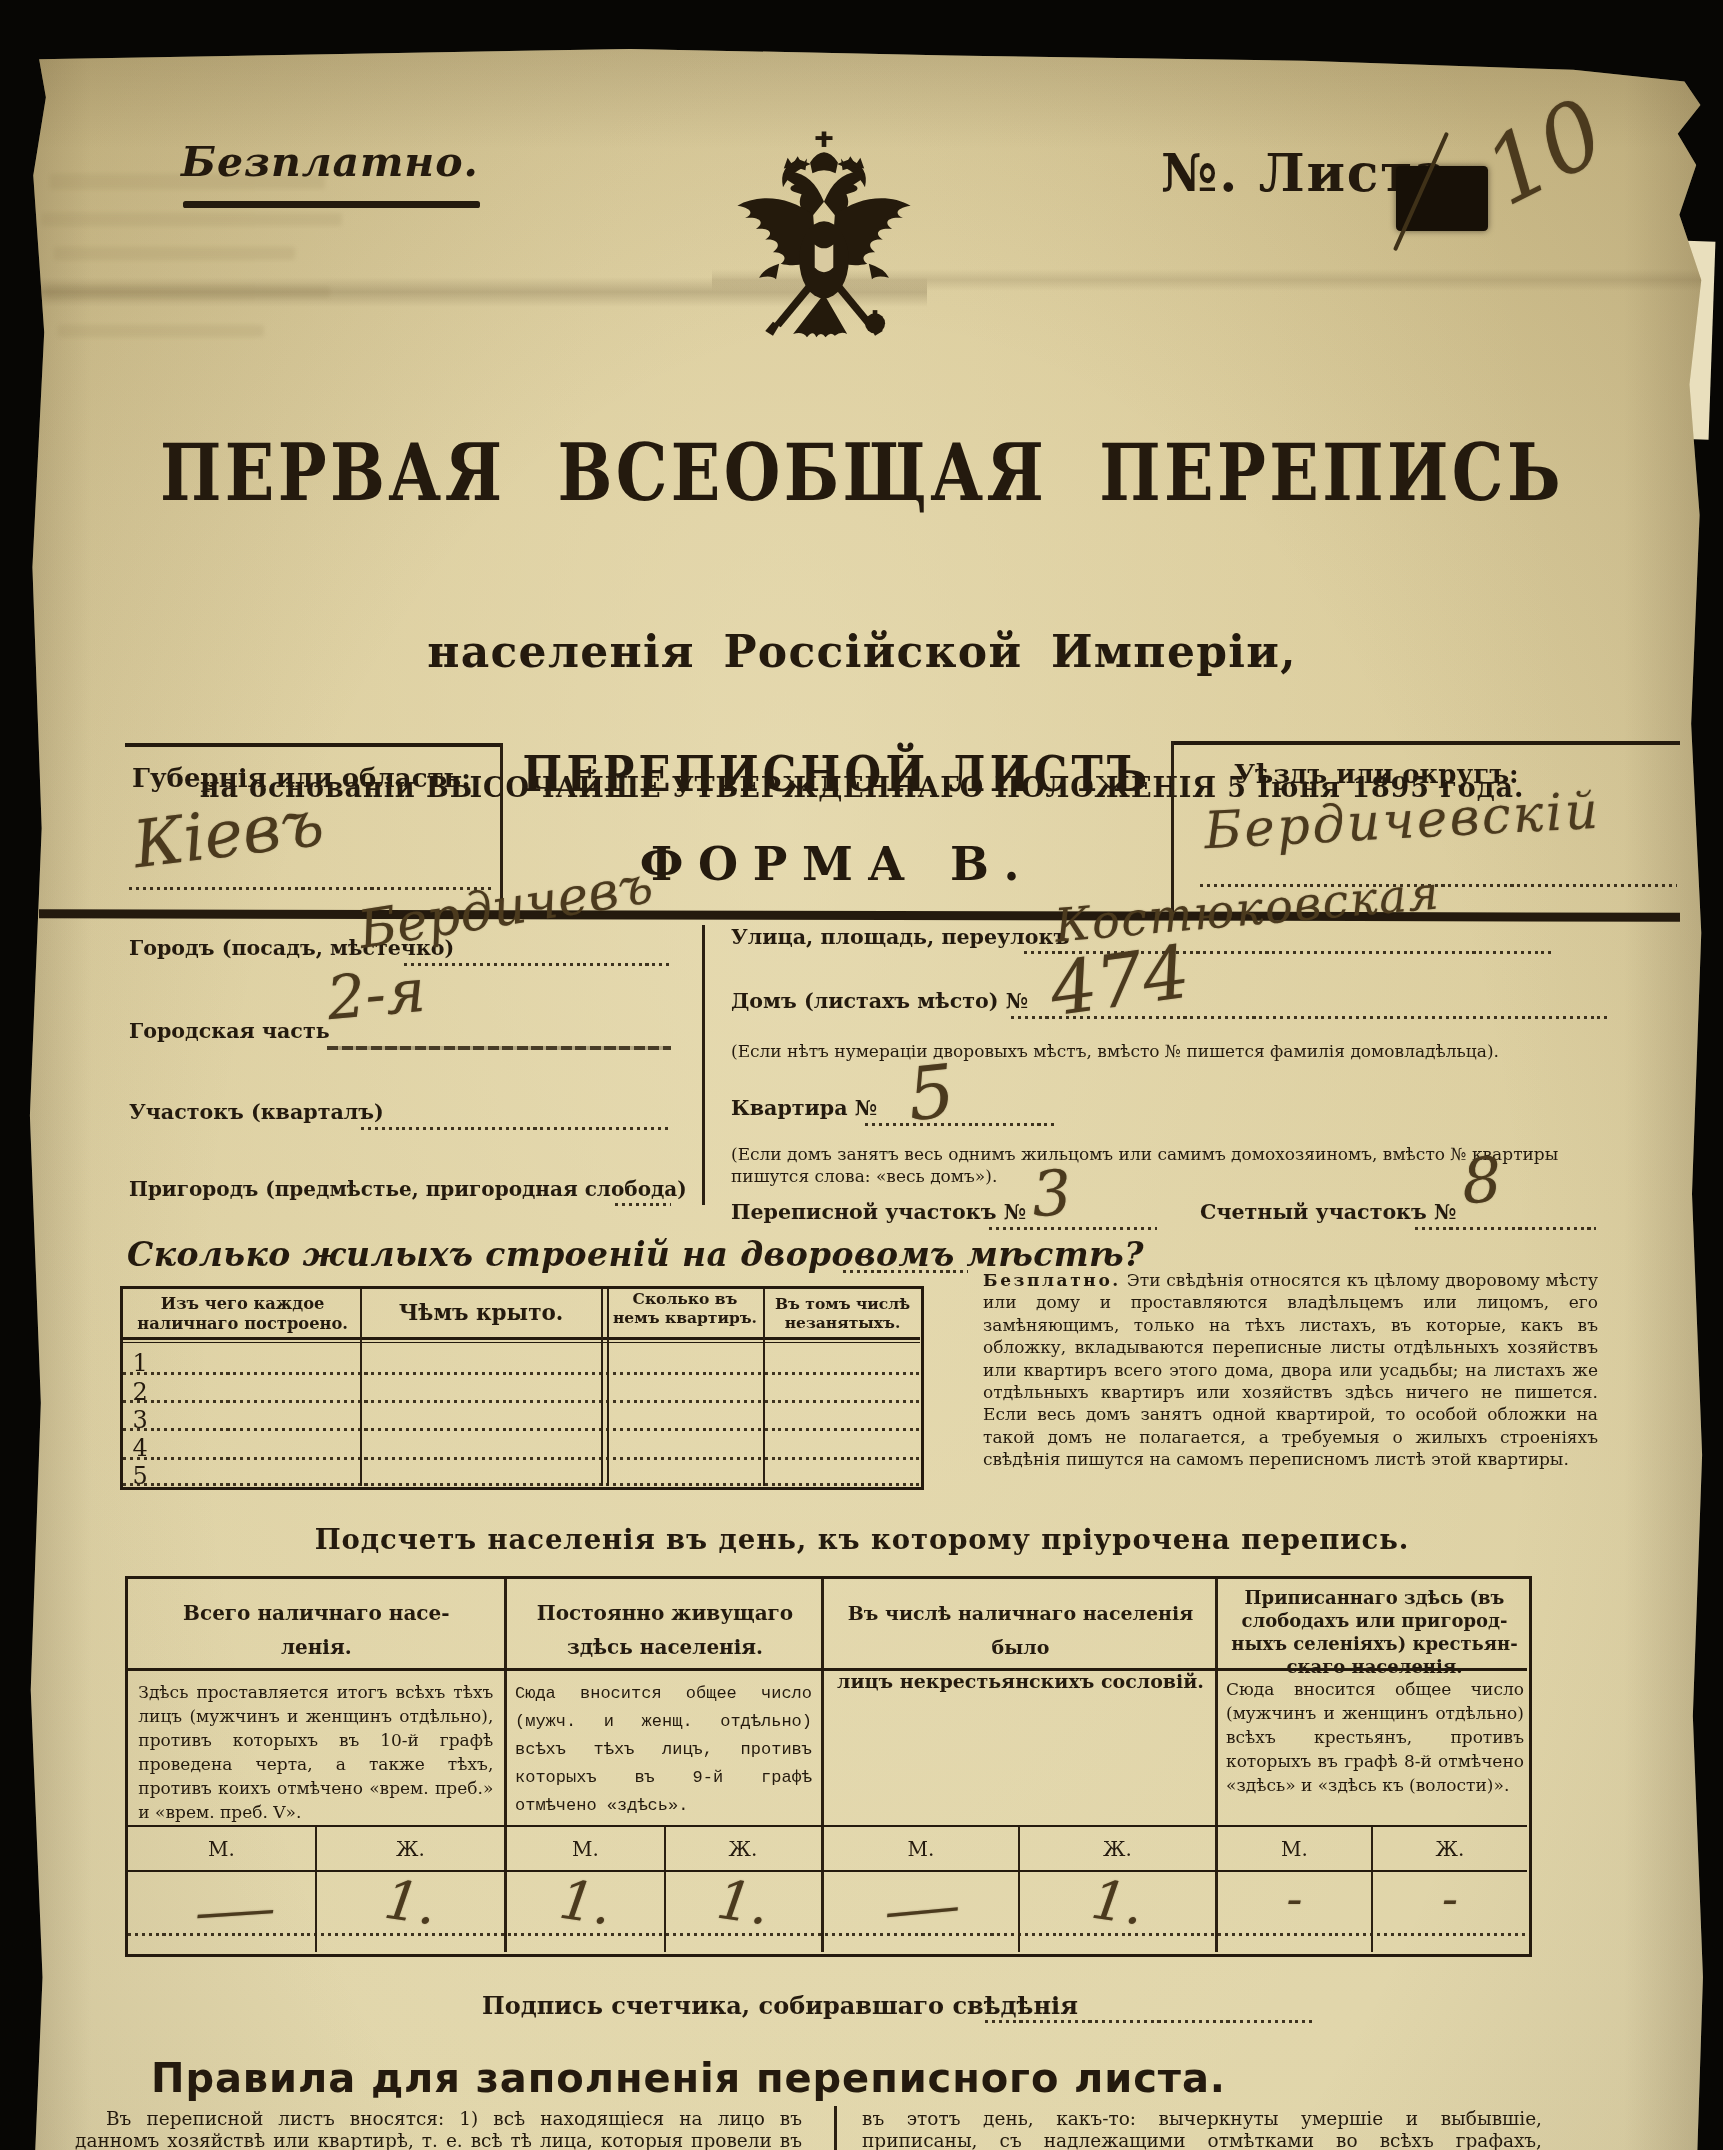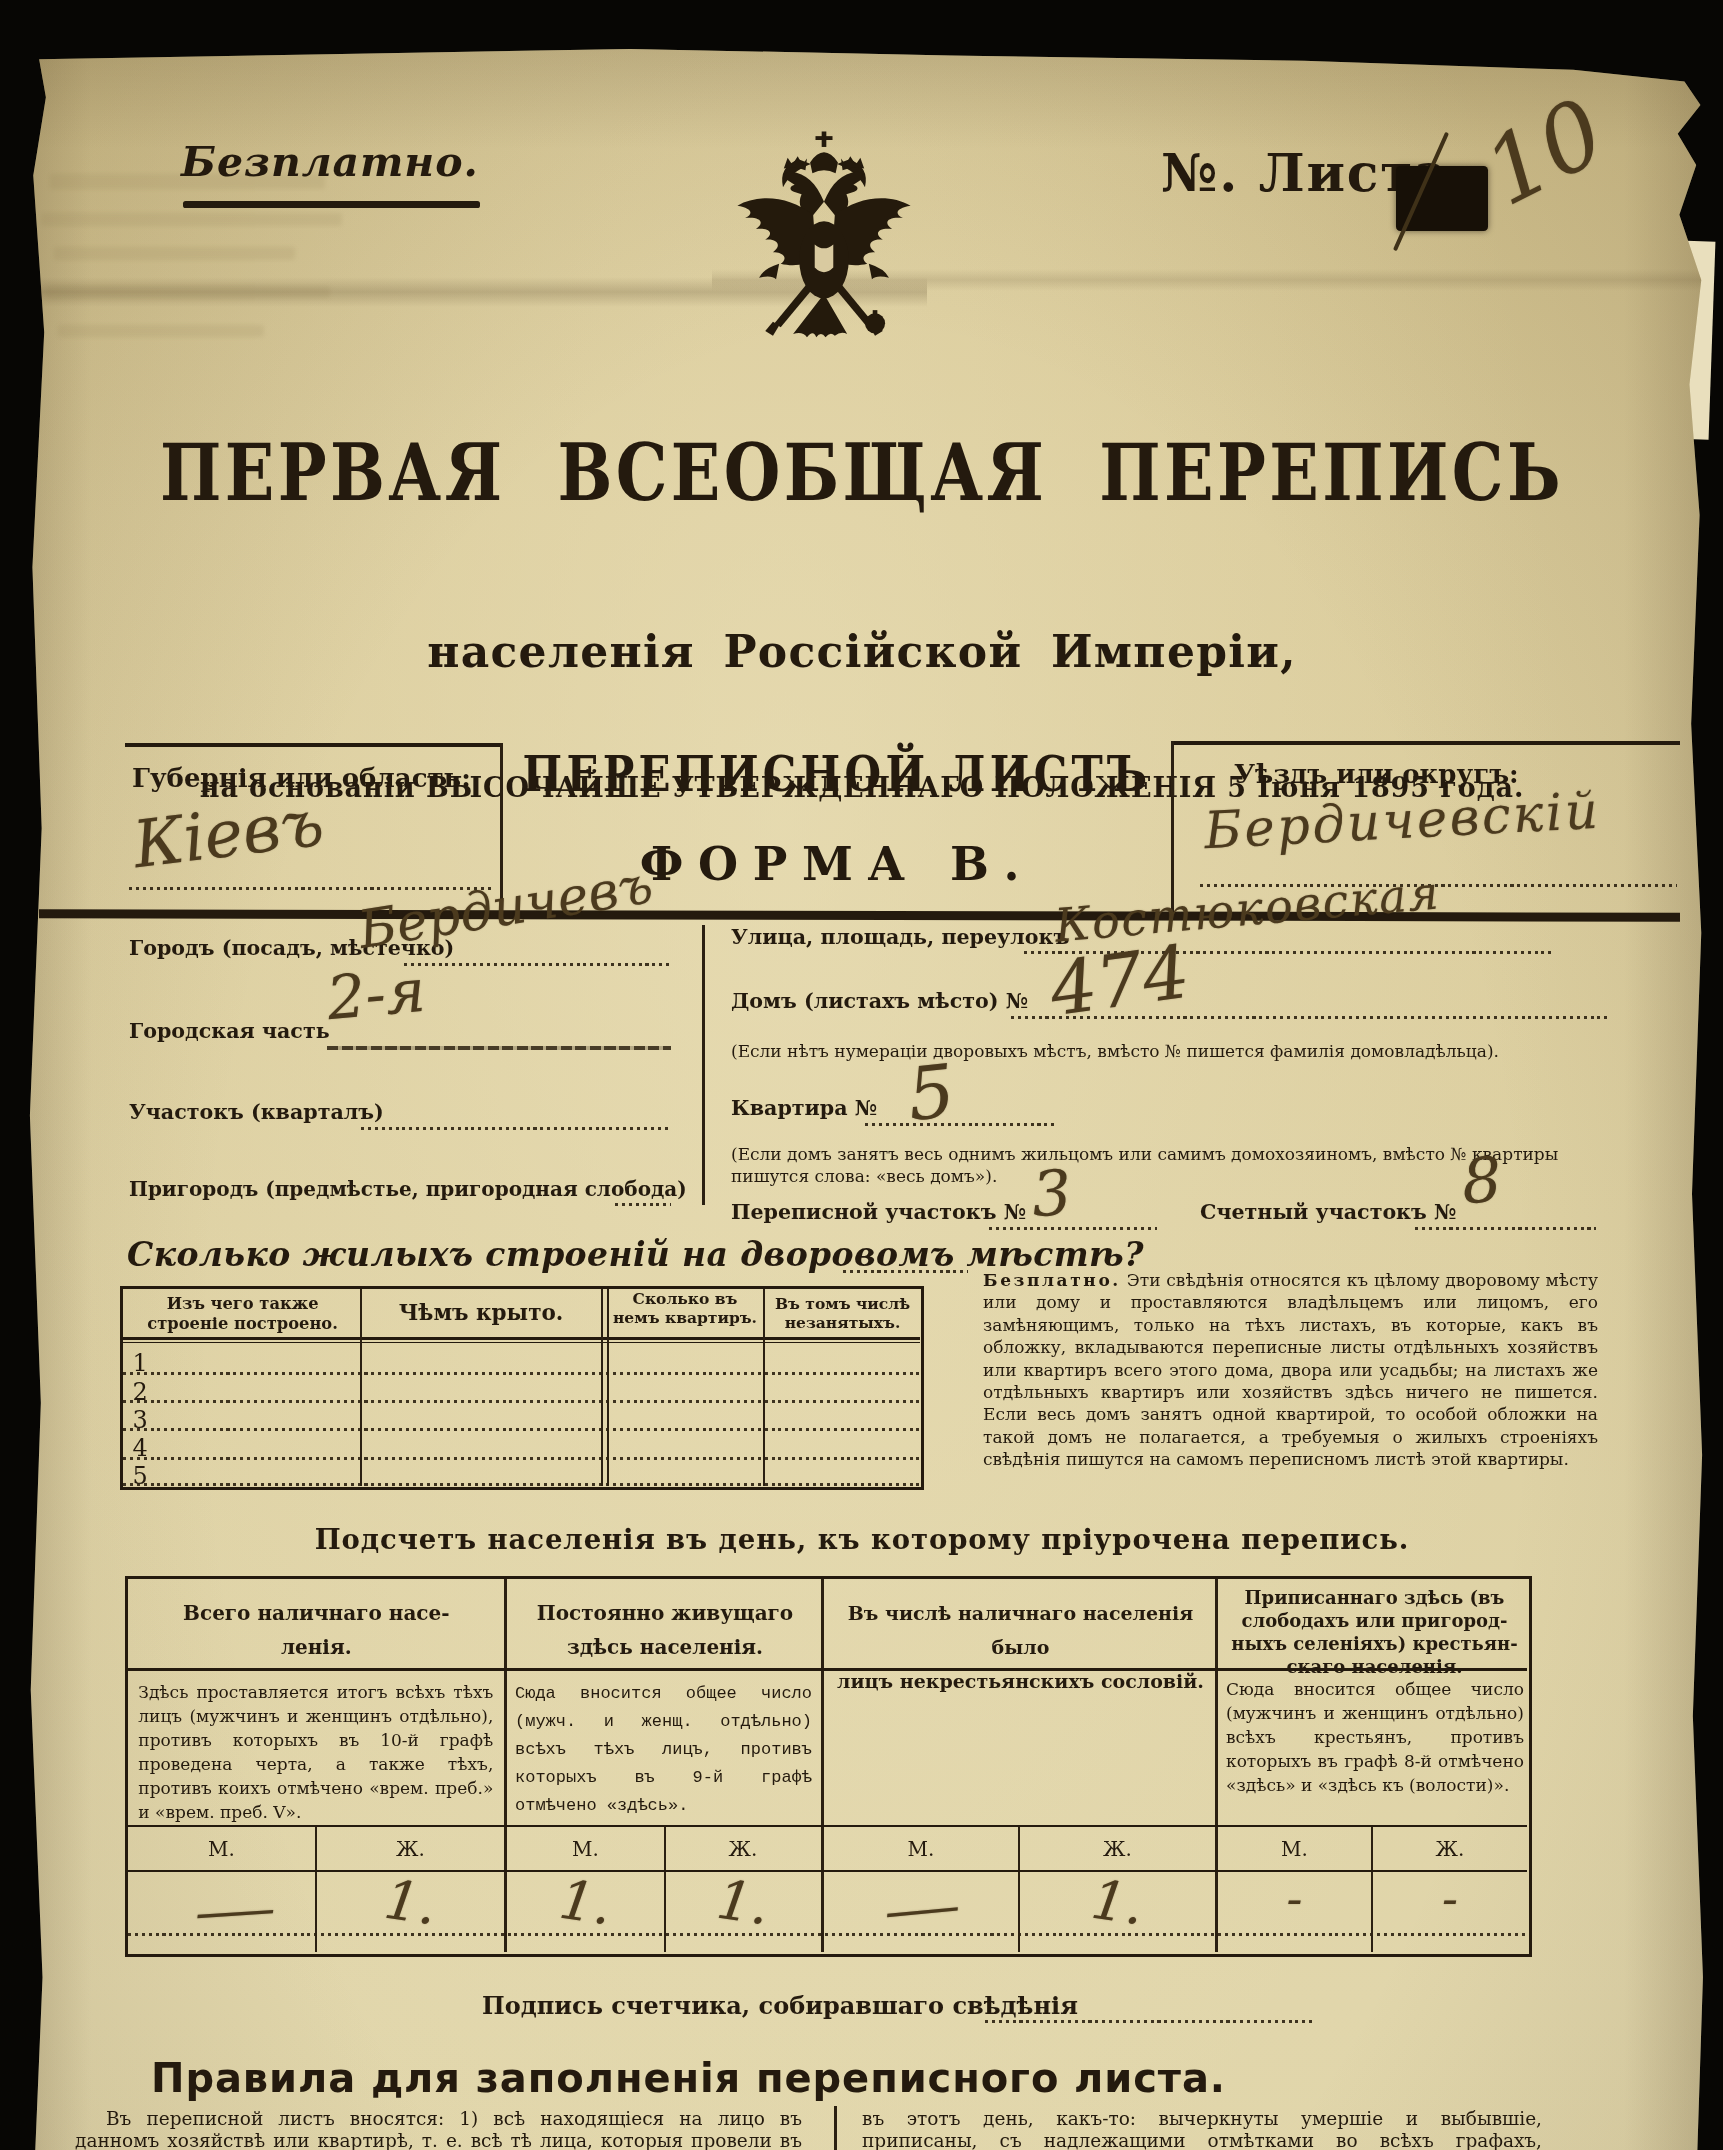--- a/index.html
+++ b/index.html
@@ -164,21 +164,21 @@
 
     <div class="abs ink b" style="left:1200px;top:1200px;font-size:20.6px;">Счетный участокъ №</div>
     <div class="dot" style="left:1415px;top:1227px;width:181px;"></div>
     <div class="hand" style="left:1462px;top:1144px;font-size:62px;transform:rotate(-4deg);">8</div>
 
     <div class="abs ink b i" style="left:127px;top:1235px;font-size:33px;letter-spacing:0.4px;">Сколько жилыхъ строеній на дворовомъ мѣстѣ?</div>
     <div class="dot" style="left:843px;top:1270px;width:125px;"></div>
 
     <div class="abs" style="left:120px;top:1286px;width:804px;height:204px;border:3.4px solid #241a0e;box-sizing:border-box;">
 
-      <div class="abs ink b ctr" style="left:2.6px;top:5.2px;width:234px;font-size:16.3px;line-height:20px;">Изъ чего также строеніе построено.</div>
+      <div class="abs ink b ctr" style="left:2.6px;top:5.2px;width:234px;font-size:16.3px;line-height:20px;">Изъ чего каждое наличнаго построено.</div>
       <div class="abs ink b ctr" style="left:241px;top:11.2px;width:234px;font-size:21.5px;">Чѣмъ крыто.</div>
       <div class="abs ink b ctr" style="left:488px;top:0;width:148px;font-size:15.5px;line-height:19px;">Сколько въ немъ квартиръ.</div>
       <div class="abs ink b ctr" style="left:643px;top:5.2px;width:153px;font-size:15.5px;line-height:19px;">Въ томъ числѣ незанятыхъ.</div>
       <div class="rule" style="left:0;top:48px;width:797px;height:3px;"></div>
       <div class="rule" style="left:0;top:53px;width:797px;height:1.3px;"></div>
 
       <div class="vline" style="left:237px;top:0;width:1.7px;height:197px;"></div>
       <div class="vline" style="left:478px;top:0;width:2.2px;height:197px;"></div>
       <div class="vline" style="left:484px;top:0;width:2.2px;height:197px;"></div>
       <div class="vline" style="left:640px;top:0;width:1.7px;height:197px;"></div>

